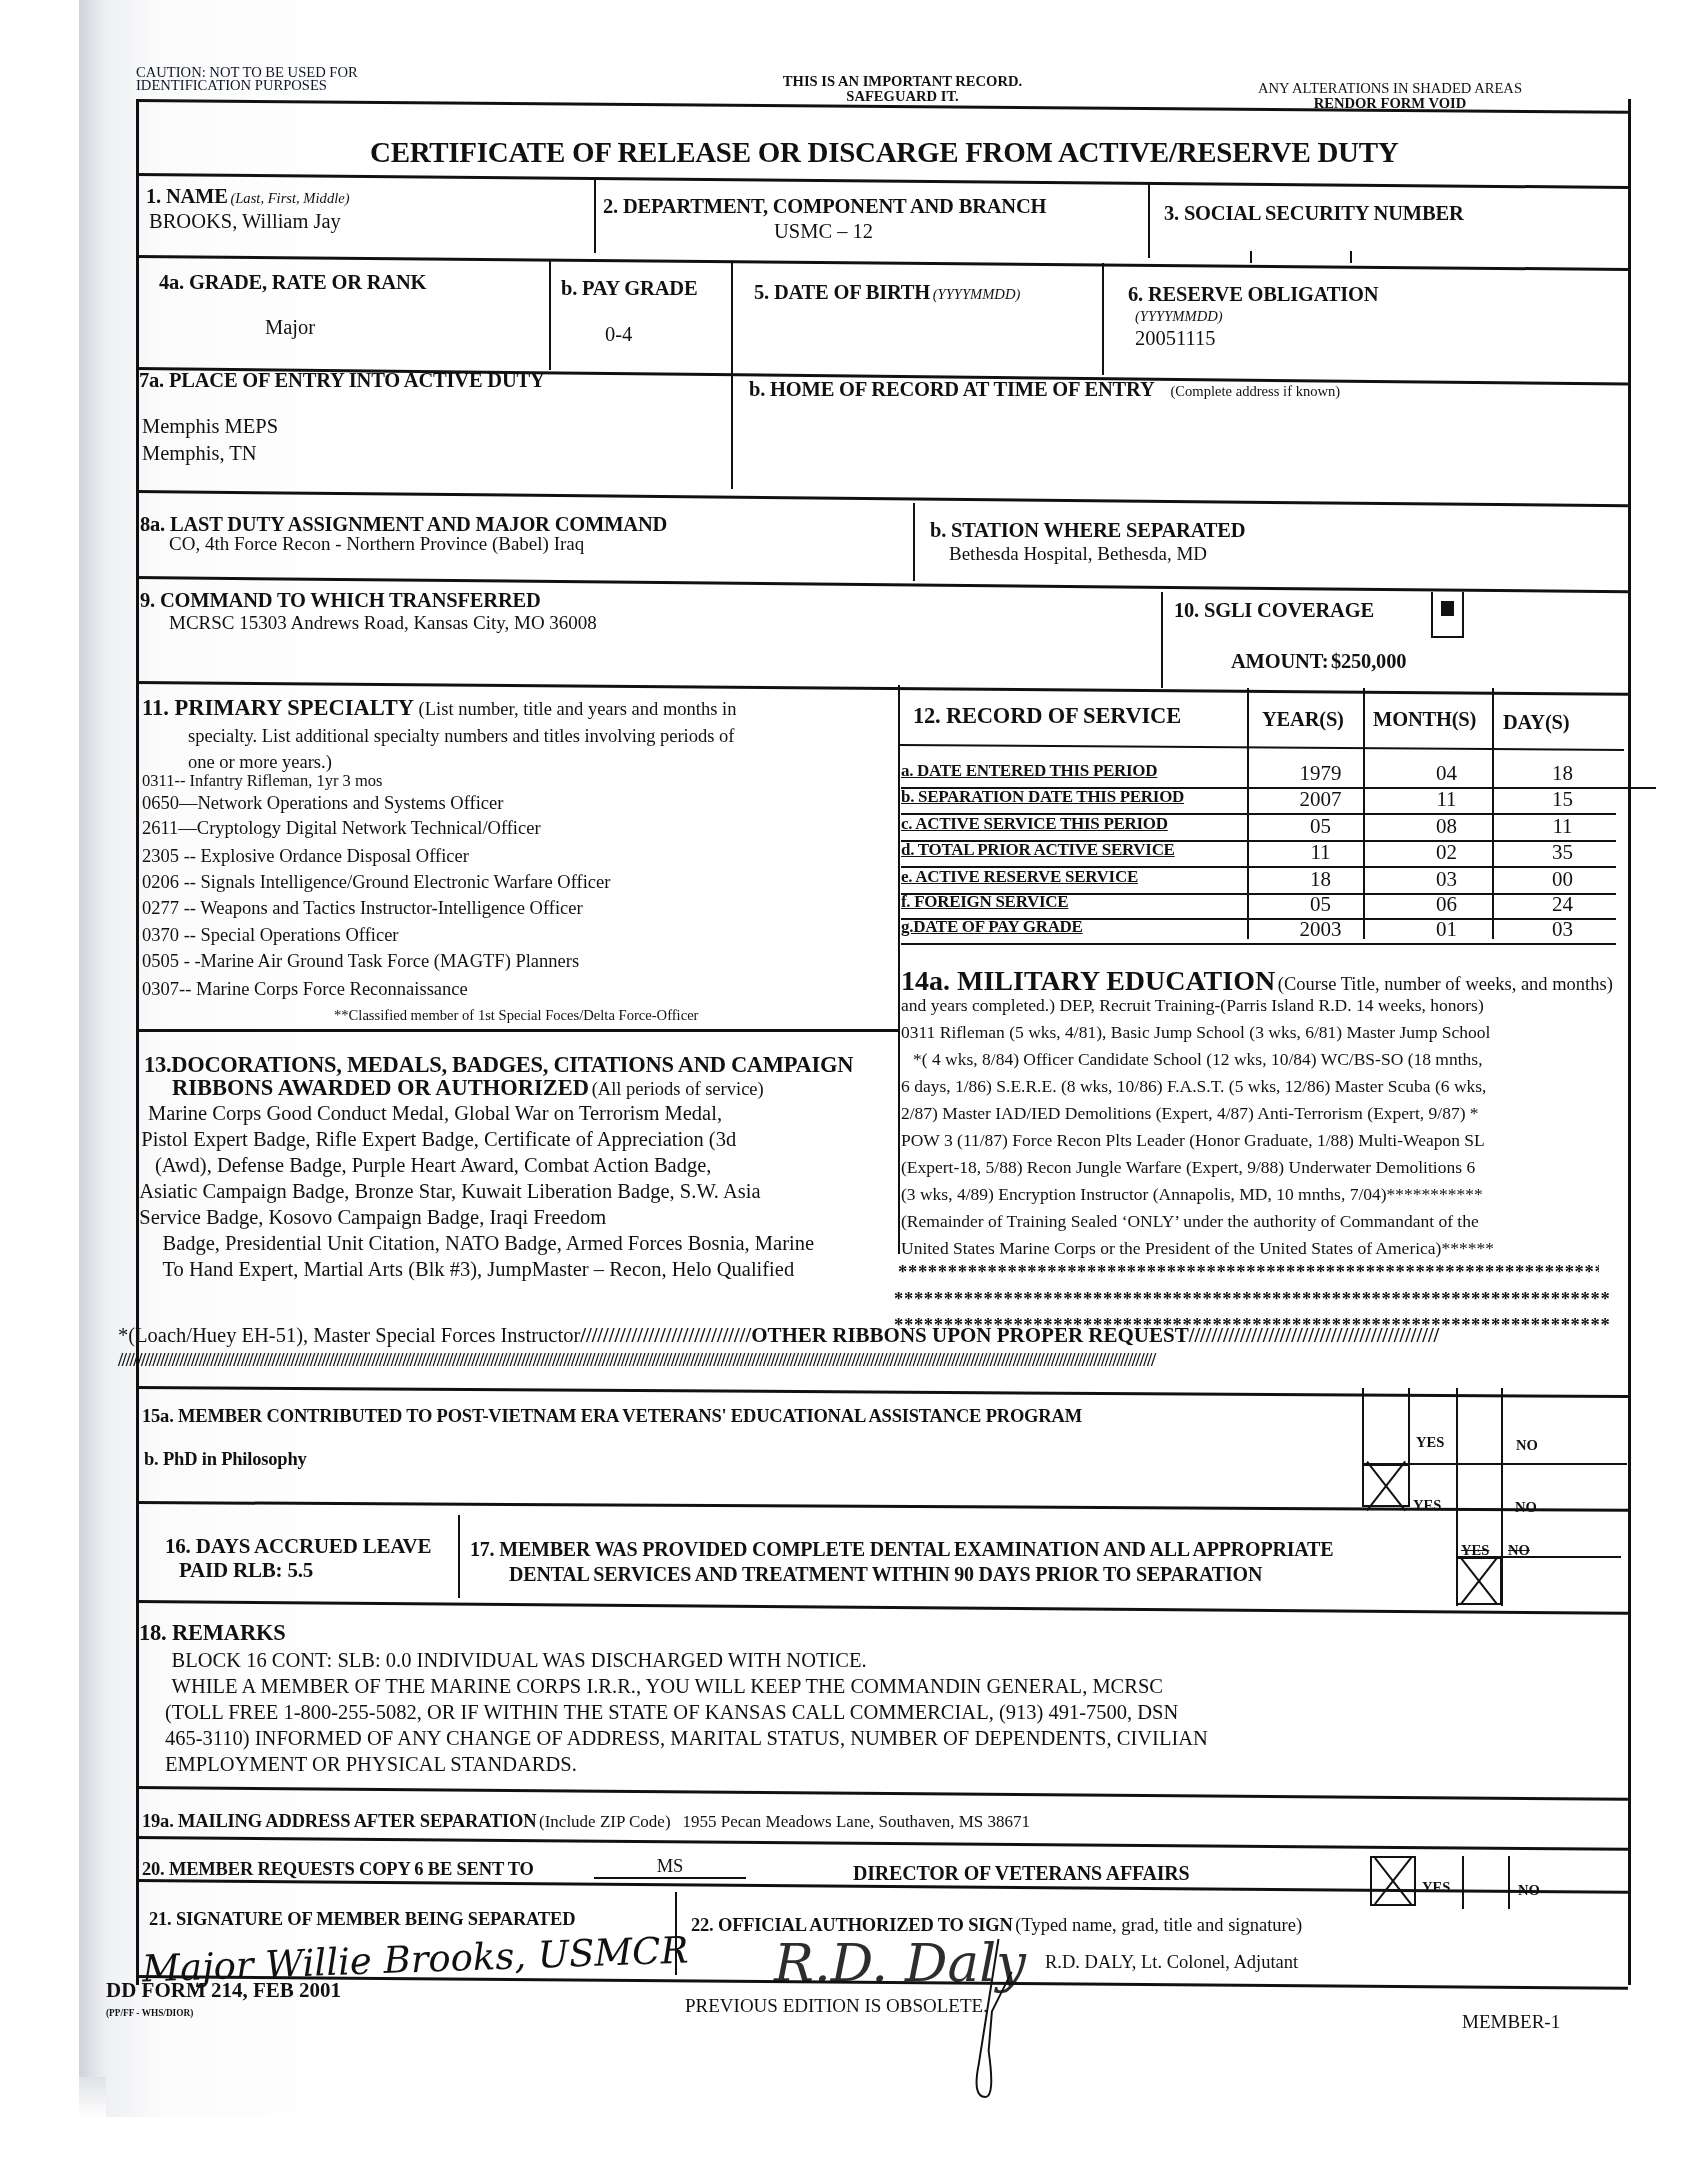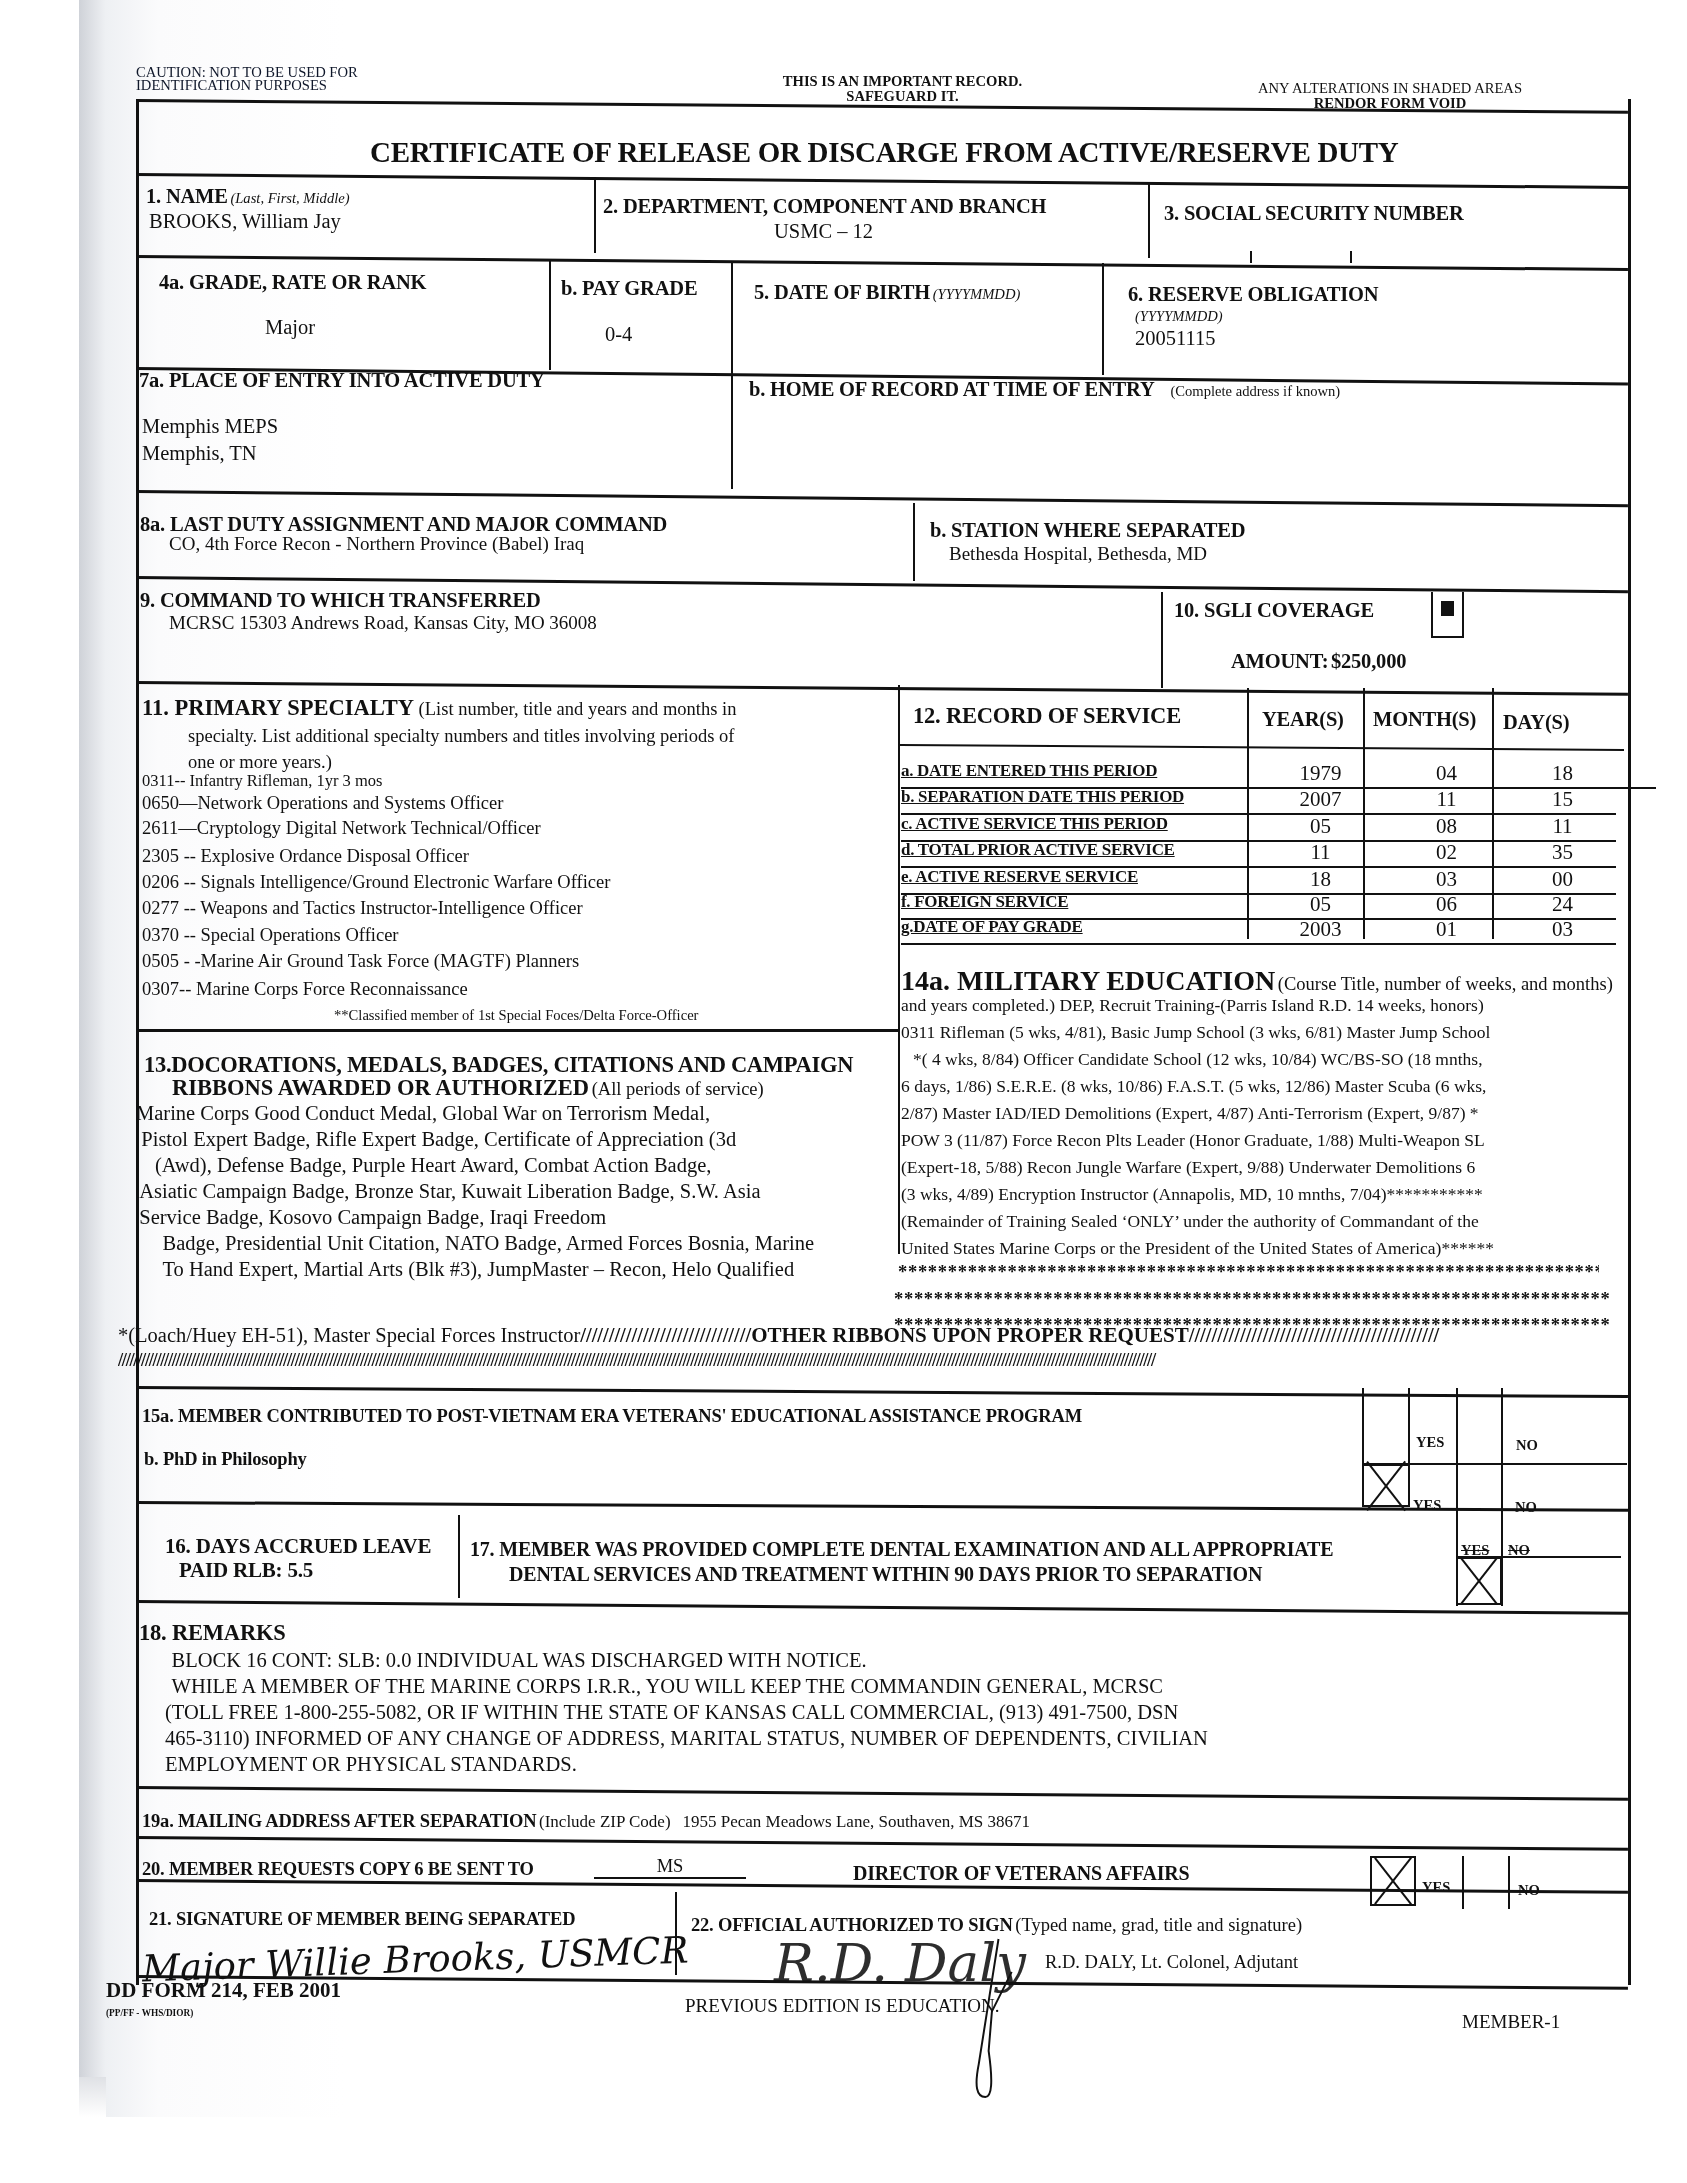--- a/index.html
+++ b/index.html
@@ -239,21 +239,21 @@
 <div class="stars" style="left:898px;top:1262px;width:701px;">**************************************************************************************</div>
 <div class="stars" style="left:894px;top:1289px;width:715px;">**************************************************************************************</div>
 <div class="stars" style="left:894px;top:1315px;width:715px;">**************************************************************************************</div>
 
 <div class="abs b" style="left:144px;top:1052px;font-size:22.5px;white-space:nowrap;letter-spacing:-0.3px;">13.DOCORATIONS, MEDALS, BADGES, CITATIONS AND CAMPAIGN</div>
 <div class="abs" style="left:172px;top:1075px;white-space:nowrap;">
   <span class="b" style="font-size:22.5px;">RIBBONS AWARDED OR AUTHORIZED</span>
   <span style="font-size:18.5px;">(All periods of service)</span>
 </div>
 <div class="para" style="left:136px;top:1100px;width:761px;font-size:20.5px;line-height:26px;white-space:nowrap;">
-  <div style="">Marine Corps Good Conduct Medal, Global War on Terrorism Medal,</div>
+  <div style="padding-left:12px;">Marine Corps Good Conduct Medal, Global War on Terrorism Medal,</div>
   <div style="padding-left:5.3px;">Pistol Expert Badge, Rifle Expert Badge, Certificate of Appreciation (3d</div>
   <div style="padding-left:19px;">(Awd), Defense Badge, Purple Heart Award, Combat Action Badge,</div>
   <div style="padding-left:3.3px;">Asiatic Campaign Badge, Bronze Star, Kuwait Liberation Badge, S.W. Asia</div>
   <div style="padding-left:3.3px;">Service Badge, Kosovo Campaign Badge, Iraqi Freedom</div>
   <div style="padding-left:26.5px;">Badge, Presidential Unit Citation, NATO Badge, Armed Forces Bosnia, Marine</div>
   <div style="padding-left:26.5px;">To Hand Expert, Martial Arts (Blk #3), JumpMaster – Recon, Helo Qualified</div>
 </div>
 <div class="abs" style="left:118px;top:1323px;white-space:nowrap;font-size:20.5px;width:1475px;overflow:hidden;">
   <span>*(Loach/Huey EH-51), Master Special Forces Instructor</span><span class="b">//////////////////////////////</span><span class="b" style="font-size:21px;">OTHER RIBBONS UPON PROPER REQUEST</span><span class="b">////////////////////////////////////////////</span>
 </div>
@@ -322,15 +322,15 @@
 </div>
 <div class="sig" style="left:774px;top:1932px;font-size:53px;opacity:0.88;">R.D. Daly</div>
 <svg style="left:959px;top:1932px;" width="79" height="172" viewBox="0 0 120 260">
   <path d="M60 10 L30 200 Q20 250 40 250 Q55 250 45 180 L50 120 L80 60" fill="none" stroke="#111" stroke-width="3"></path>
 </svg>
 <div class="abs" style="left:1045px;top:1952px;font-size:18.5px;white-space:nowrap;">R.D. DALY, Lt. Colonel, Adjutant</div>
 <div class="hline" style="left:136px;top:1975px;width:1492px;transform:rotate(0.45deg);transform-origin:left;"></div>
 
 <div class="abs b" style="left:106px;top:1978px;font-size:21px;white-space:nowrap;">DD FORM 214, FEB 2001</div>
 <div class="abs tiny b" style="left:106px;top:2008px;white-space:nowrap;">(PP/FF - WHS/DIOR)</div>
-<div class="abs" style="left:685px;top:1995px;font-size:19px;white-space:nowrap;">PREVIOUS EDITION IS EDUCATION.</div>
+<div class="abs" style="left:685px;top:1995px;font-size:19px;white-space:nowrap;">PREVIOUS EDITION IS OBSOLETE.</div>
 <div class="abs" style="left:1462px;top:2011px;font-size:19px;white-space:nowrap;">MEMBER-1</div>
 
 
 </body></html>

